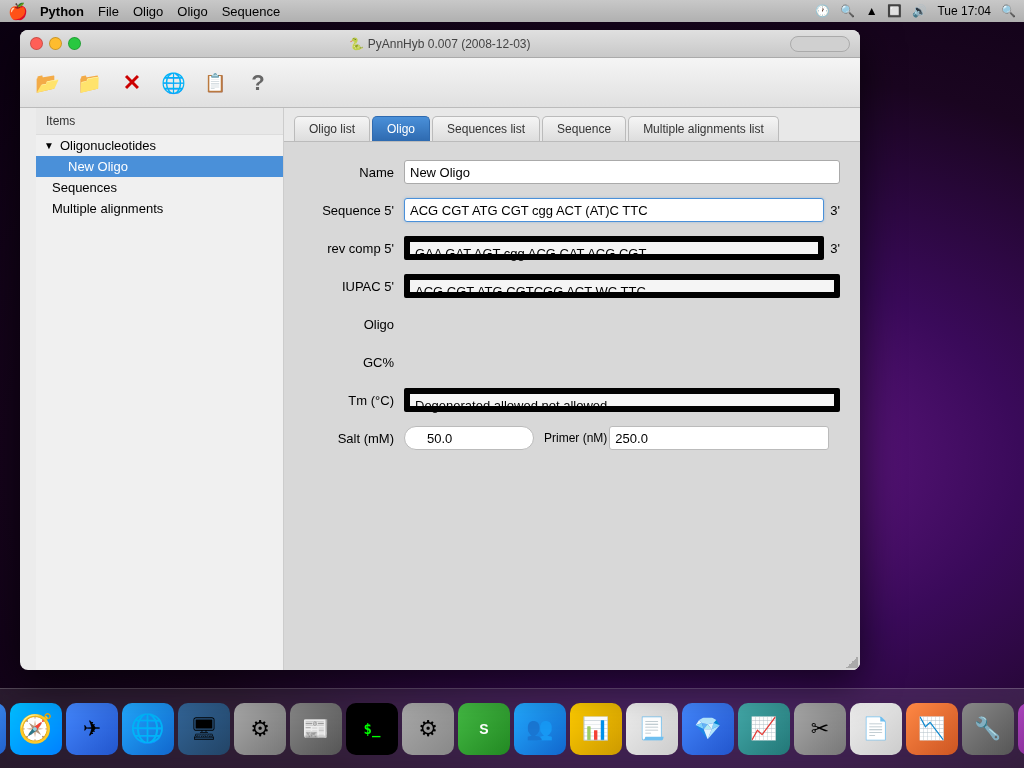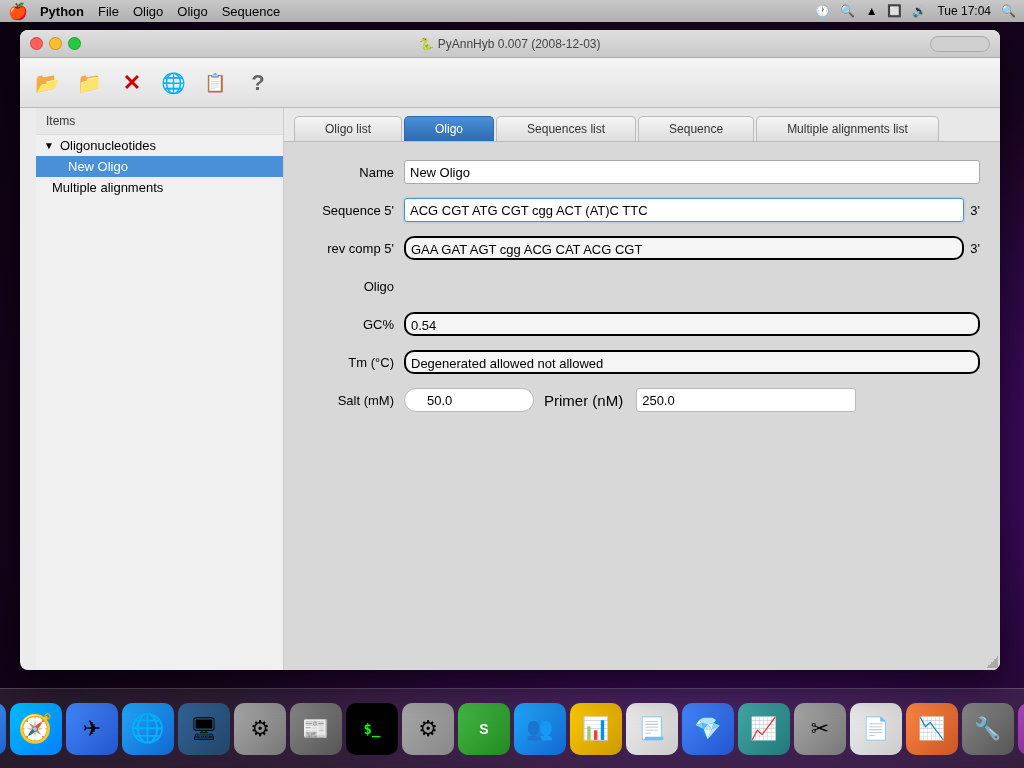--- a/index.html
+++ b/index.html
@@ -49,21 +49,21 @@
       align-items: center;
       gap: 10px;
       font-size: 12px;
     }
 
     
     .app-window {
       position: absolute;
       top: 30px;
       left: 20px;
-      width: 980px;
+      width: 840px;
       height: 640px;
       background: #ececec;
       border-radius: 8px;
       box-shadow: 0 10px 40px rgba(0,0,0,0.7);
       overflow: hidden;
       z-index: 10;
     }
 
     
     .title-bar {
@@ -185,21 +185,21 @@
     }
 
     
     .tabs-bar {
       display: flex;
       padding: 8px 10px 0;
       gap: 0;
       background: #e8e8e8;
     }
     .tab {
-      padding: 5px 30px;
+      padding: 5px 14px;
       font-size: 12px;
       color: #333;
       background: linear-gradient(to bottom, #f5f5f5, #ddd);
       border: 1px solid #bbb;
       border-bottom: none;
       border-radius: 5px 5px 0 0;
       cursor: pointer;
       margin-right: 2px;
     }
     .tab.active {
@@ -241,34 +241,34 @@
       background: #fff;
       outline: none;
     }
     .form-input.blue-border {
       border-color: #4a90d9;
       box-shadow: 0 0 3px rgba(74,144,217,0.4);
     }
     .form-value {
       flex: 1;
       height: 24px;
-      border: 2px solid #000000;
-      border-radius: 10px;
+      border: 6px solid #000000;
+      border-radius: 2px;
       padding: 2px 5px;
       font-size: 13px;
       background: #f5f5f5;
       line-height: 20px;
     }
     .prime-label {
       margin-left: 6px;
       font-size: 13px;
       color: #000;
     }
     .salt-label {
-      font-size: 15px;
+      font-size: 12px;
       color: #000;
     }
     .salt-input {
       width: 130px;
       height: 24px;
       border: 1px solid #bbb;
       border-radius: 12px;
       padding: 2px 22px;
       font-size: 13px;
       background: #fff;
@@ -390,20 +390,23 @@
     <div class="sidebar">
       <div class="sidebar-header">Items</div>
       <div class="sidebar-item group">
         <span class="arrow">▼</span>
         <span>Oligonucleotides</span>
       </div>
       <div class="sidebar-item selected" style="padding-left: 32px;">
         <span>New Oligo</span>
       </div>
       <div class="sidebar-item" style="padding-left: 16px;">
+        <span>Sequences</span>
+      </div>
+      <div class="sidebar-item" style="padding-left: 16px;">
         <span>Multiple alignments</span>
       </div>
     </div>
 
     <div class="right-panel">
 
       <div class="tabs-bar">
         <div class="tab">Oligo list</div>
         <div class="tab active">Oligo</div>
         <div class="tab">Sequences list</div>
@@ -423,40 +426,43 @@
           <input class="form-input blue-border" type="text" value="ACG CGT ATG CGT cgg ACT (AT)C TTC" style="">
           <span class="prime-label">3'</span>
         </div>
 
         <div class="form-row">
           <span class="form-label">rev comp 5'</span>
           <div class="form-value">GAA GAT AGT cgg ACG CAT ACG CGT</div>
           <span class="prime-label">3'</span>
         </div>
 
+        <div class="form-row">
+          <span class="form-label">IUPAC 5'</span>
+          <div class="form-value">ACG CGT ATG CGTCGG ACT WC TTC</div>
+        </div>
 
         <div class="form-row">
           <span class="form-label">Oligo</span>
         </div>
 
         <div class="form-row">
           <span class="form-label">GC%</span>
-          <div class="form-value">0.54</div>
         </div>
 
         <div class="form-row">
           <span class="form-label">Tm (°C)</span>
           <div class="form-value">Degenerated allowed not allowed</div>
         </div>
 
         <div class="form-row">
           <span class="form-label">Salt (mM)</span>
           <input class="salt-input" type="text" value="50.0" style="">
           <span class="salt-label" style="margin-left:10px;">Primer (nM)</span>
-          <input class="primer-input" type="text" style="margin-left: 13px;" value="250.0">
+          <input class="primer-input" type="text" style="margin-left: 2px;" value="250.0">
         </div>
       </div>
     </div>
   </div>
 
   <div class="resize-handle"></div>
 </div>
 
 <div class="dock">
   <div class="dock-item finder">🖥</div>

